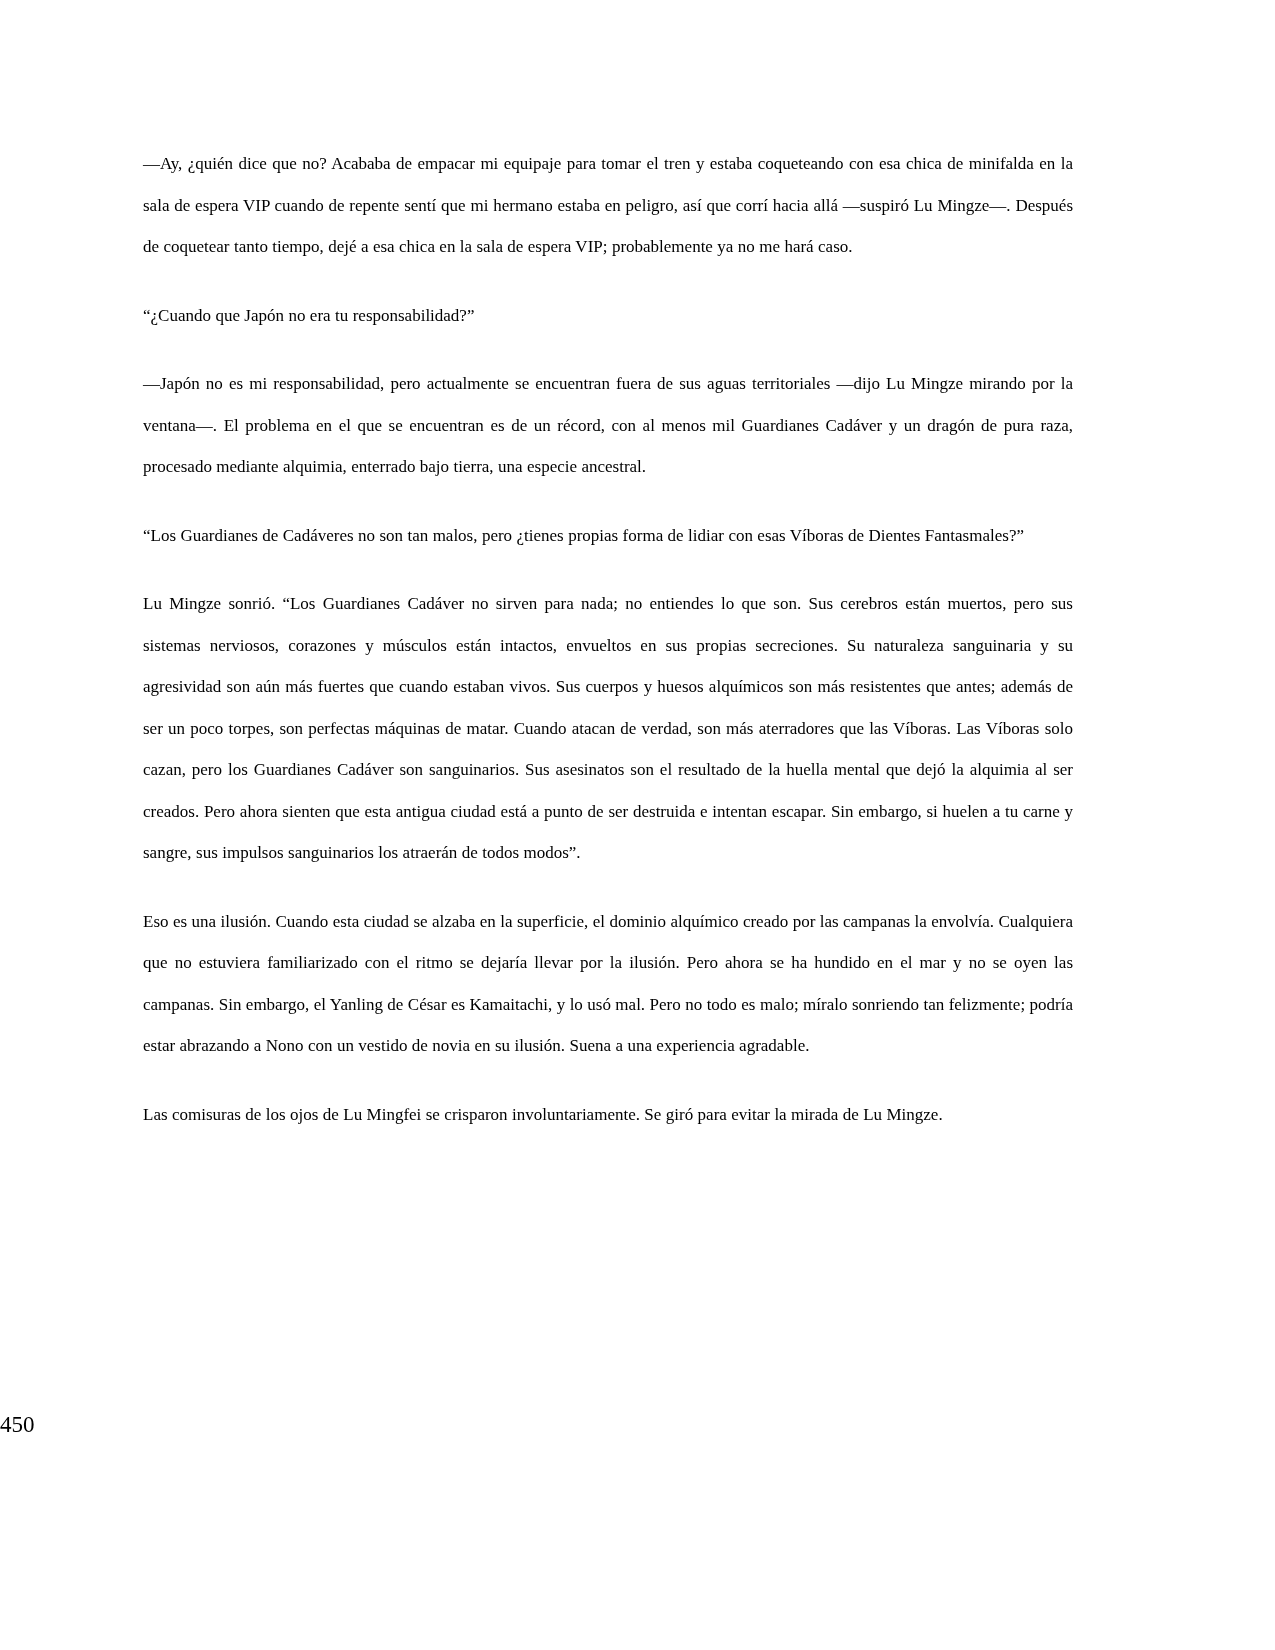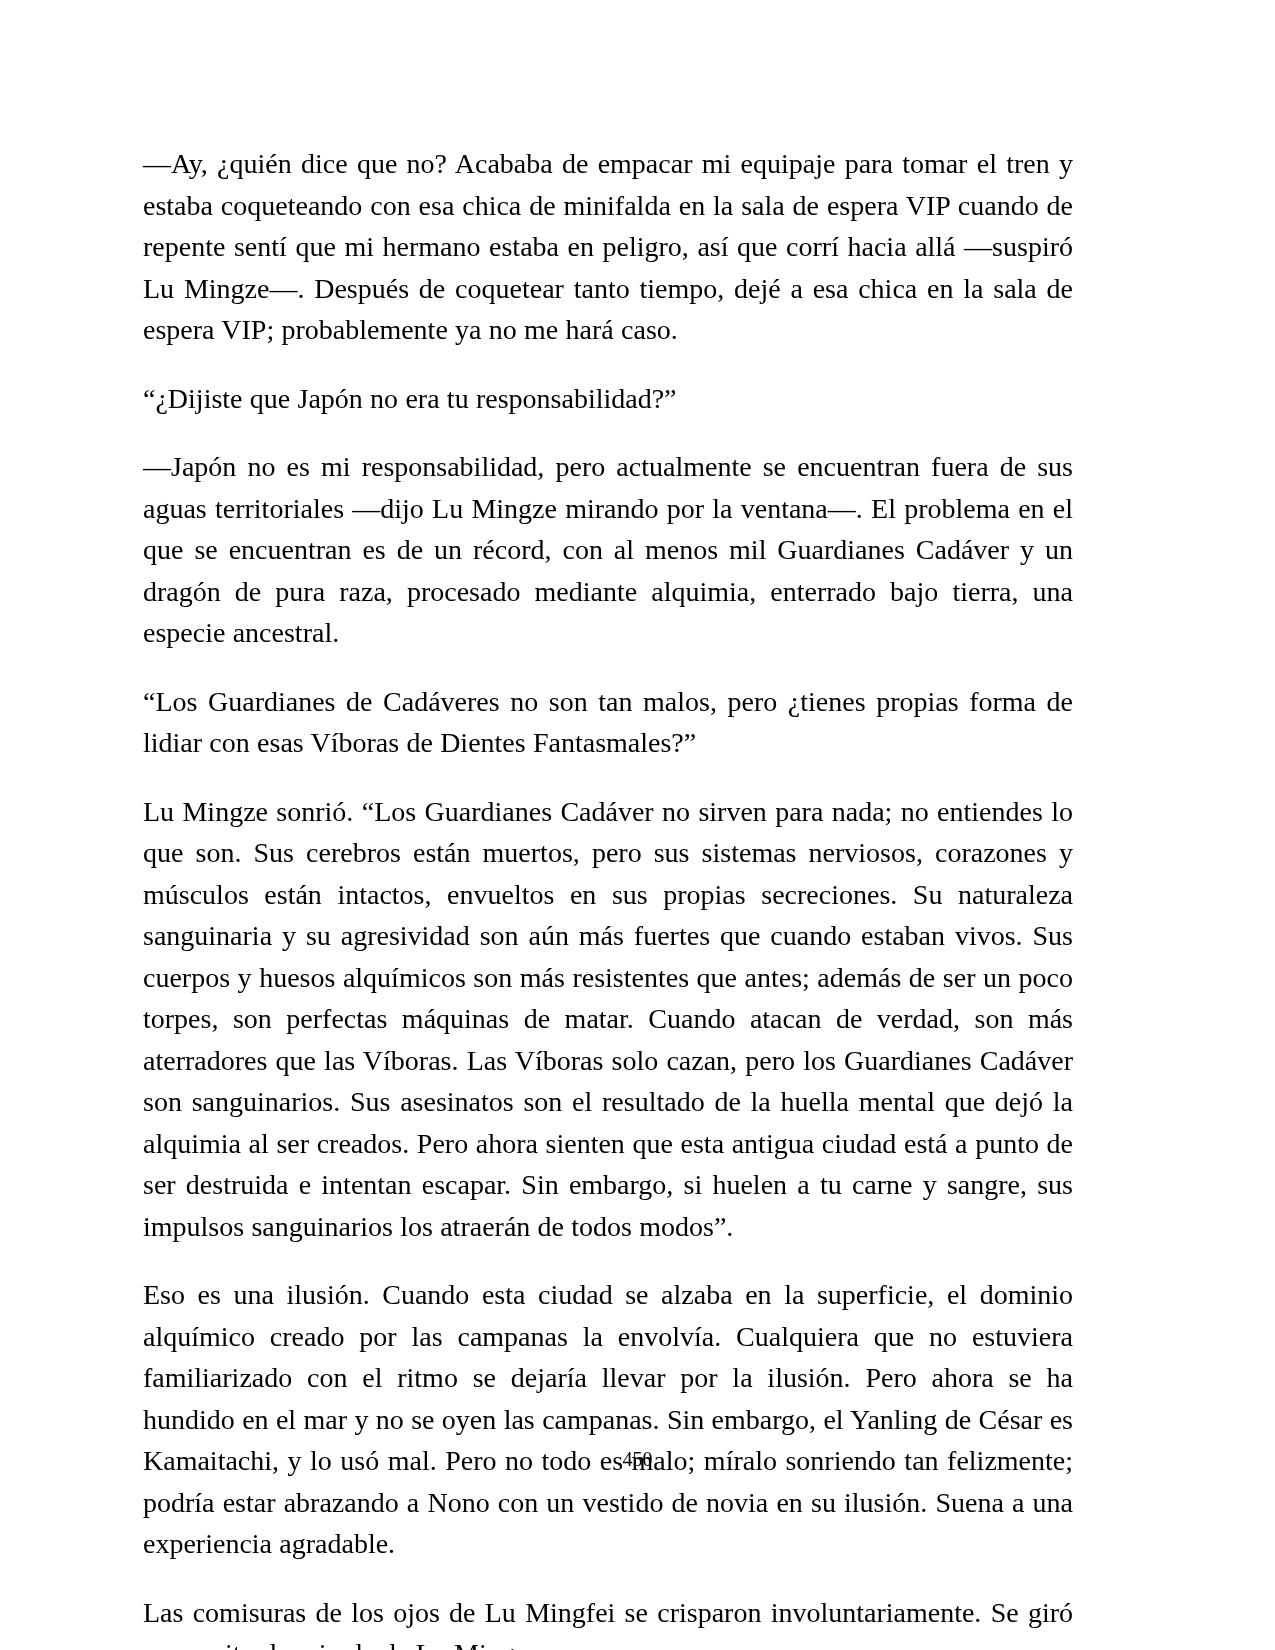--- a/index.html
+++ b/index.html
@@ -17,52 +17,51 @@
     box-sizing: border-box;
   }
   .content {
     position: absolute;
     left: 143px;
     top: 143px;
     width: 930px;
   }
   .para {
     font-family: "Liberation Serif", "DejaVu Serif", serif;
-    font-size: 28px;
+    font-size: 17px;
     line-height: 41.5px;
     color: #000000;
     text-align: justify;
     text-justify: inter-word;
     margin: 0 0 27px 0;
     -webkit-hyphens: none;
     hyphens: none;
     word-spacing: 0.01em;
   }
   .para:last-child {
     margin-bottom: 0;
   }
   .page-number {
     position: absolute;
     left: 0;
     right: 0;
-    top: 1448px;
-    text-align: center;
+    top: 1412px;
     font-family: "Liberation Serif", "DejaVu Serif", serif;
-    font-size: 20px;
+    font-size: 23px;
     color: #000000;
   }
 </style>
 </head>
 <body>
 
 <div class="page">
 
   <div class="content">
     <p class="para">—Ay, ¿quién dice que no? Acababa de empacar mi equipaje para tomar el tren y estaba coqueteando con esa chica de minifalda en la sala de espera VIP cuando de repente sentí que mi hermano estaba en peligro, así que corrí hacia allá —suspiró Lu Mingze—. Después de coquetear tanto tiempo, dejé a esa chica en la sala de espera VIP; probablemente ya no me hará caso.</p>
-    <p class="para">“¿Dijiste que Japón no era tu responsabilidad?”</p>
+    <p class="para">“¿Cuando que Japón no era tu responsabilidad?”</p>
     <p class="para">—Japón no es mi responsabilidad, pero actualmente se encuentran fuera de sus aguas territoriales —dijo Lu Mingze mirando por la ventana—. El problema en el que se encuentran es de un récord, con al menos mil Guardianes Cadáver y un dragón de pura raza, procesado mediante alquimia, enterrado bajo tierra, una especie ancestral.</p>
     <p class="para">“Los Guardianes de Cadáveres no son tan malos, pero ¿tienes propias forma de lidiar con esas Víboras de Dientes Fantasmales?”</p>
     <p class="para">Lu Mingze sonrió. “Los Guardianes Cadáver no sirven para nada; no entiendes lo que son. Sus cerebros están muertos, pero sus sistemas nerviosos, corazones y músculos están intactos, envueltos en sus propias secreciones. Su naturaleza sanguinaria y su agresividad son aún más fuertes que cuando estaban vivos. Sus cuerpos y huesos alquímicos son más resistentes que antes; además de ser un poco torpes, son perfectas máquinas de matar. Cuando atacan de verdad, son más aterradores que las Víboras. Las Víboras solo cazan, pero los Guardianes Cadáver son sanguinarios. Sus asesinatos son el resultado de la huella mental que dejó la alquimia al ser creados. Pero ahora sienten que esta antigua ciudad está a punto de ser destruida e intentan escapar. Sin embargo, si huelen a tu carne y sangre, sus impulsos sanguinarios los atraerán de todos modos”.</p>
     <p class="para">Eso es una ilusión. Cuando esta ciudad se alzaba en la superficie, el dominio alquímico creado por las campanas la envolvía. Cualquiera que no estuviera familiarizado con el ritmo se dejaría llevar por la ilusión. Pero ahora se ha hundido en el mar y no se oyen las campanas. Sin embargo, el Yanling de César es Kamaitachi, y lo usó mal. Pero no todo es malo; míralo sonriendo tan felizmente; podría estar abrazando a Nono con un vestido de novia en su ilusión. Suena a una experiencia agradable.</p>
     <p class="para">Las comisuras de los ojos de Lu Mingfei se crisparon involuntariamente. Se giró para evitar la mirada de Lu Mingze.</p>
   </div>
 
   <div class="page-number">450</div>
 
 </div>

